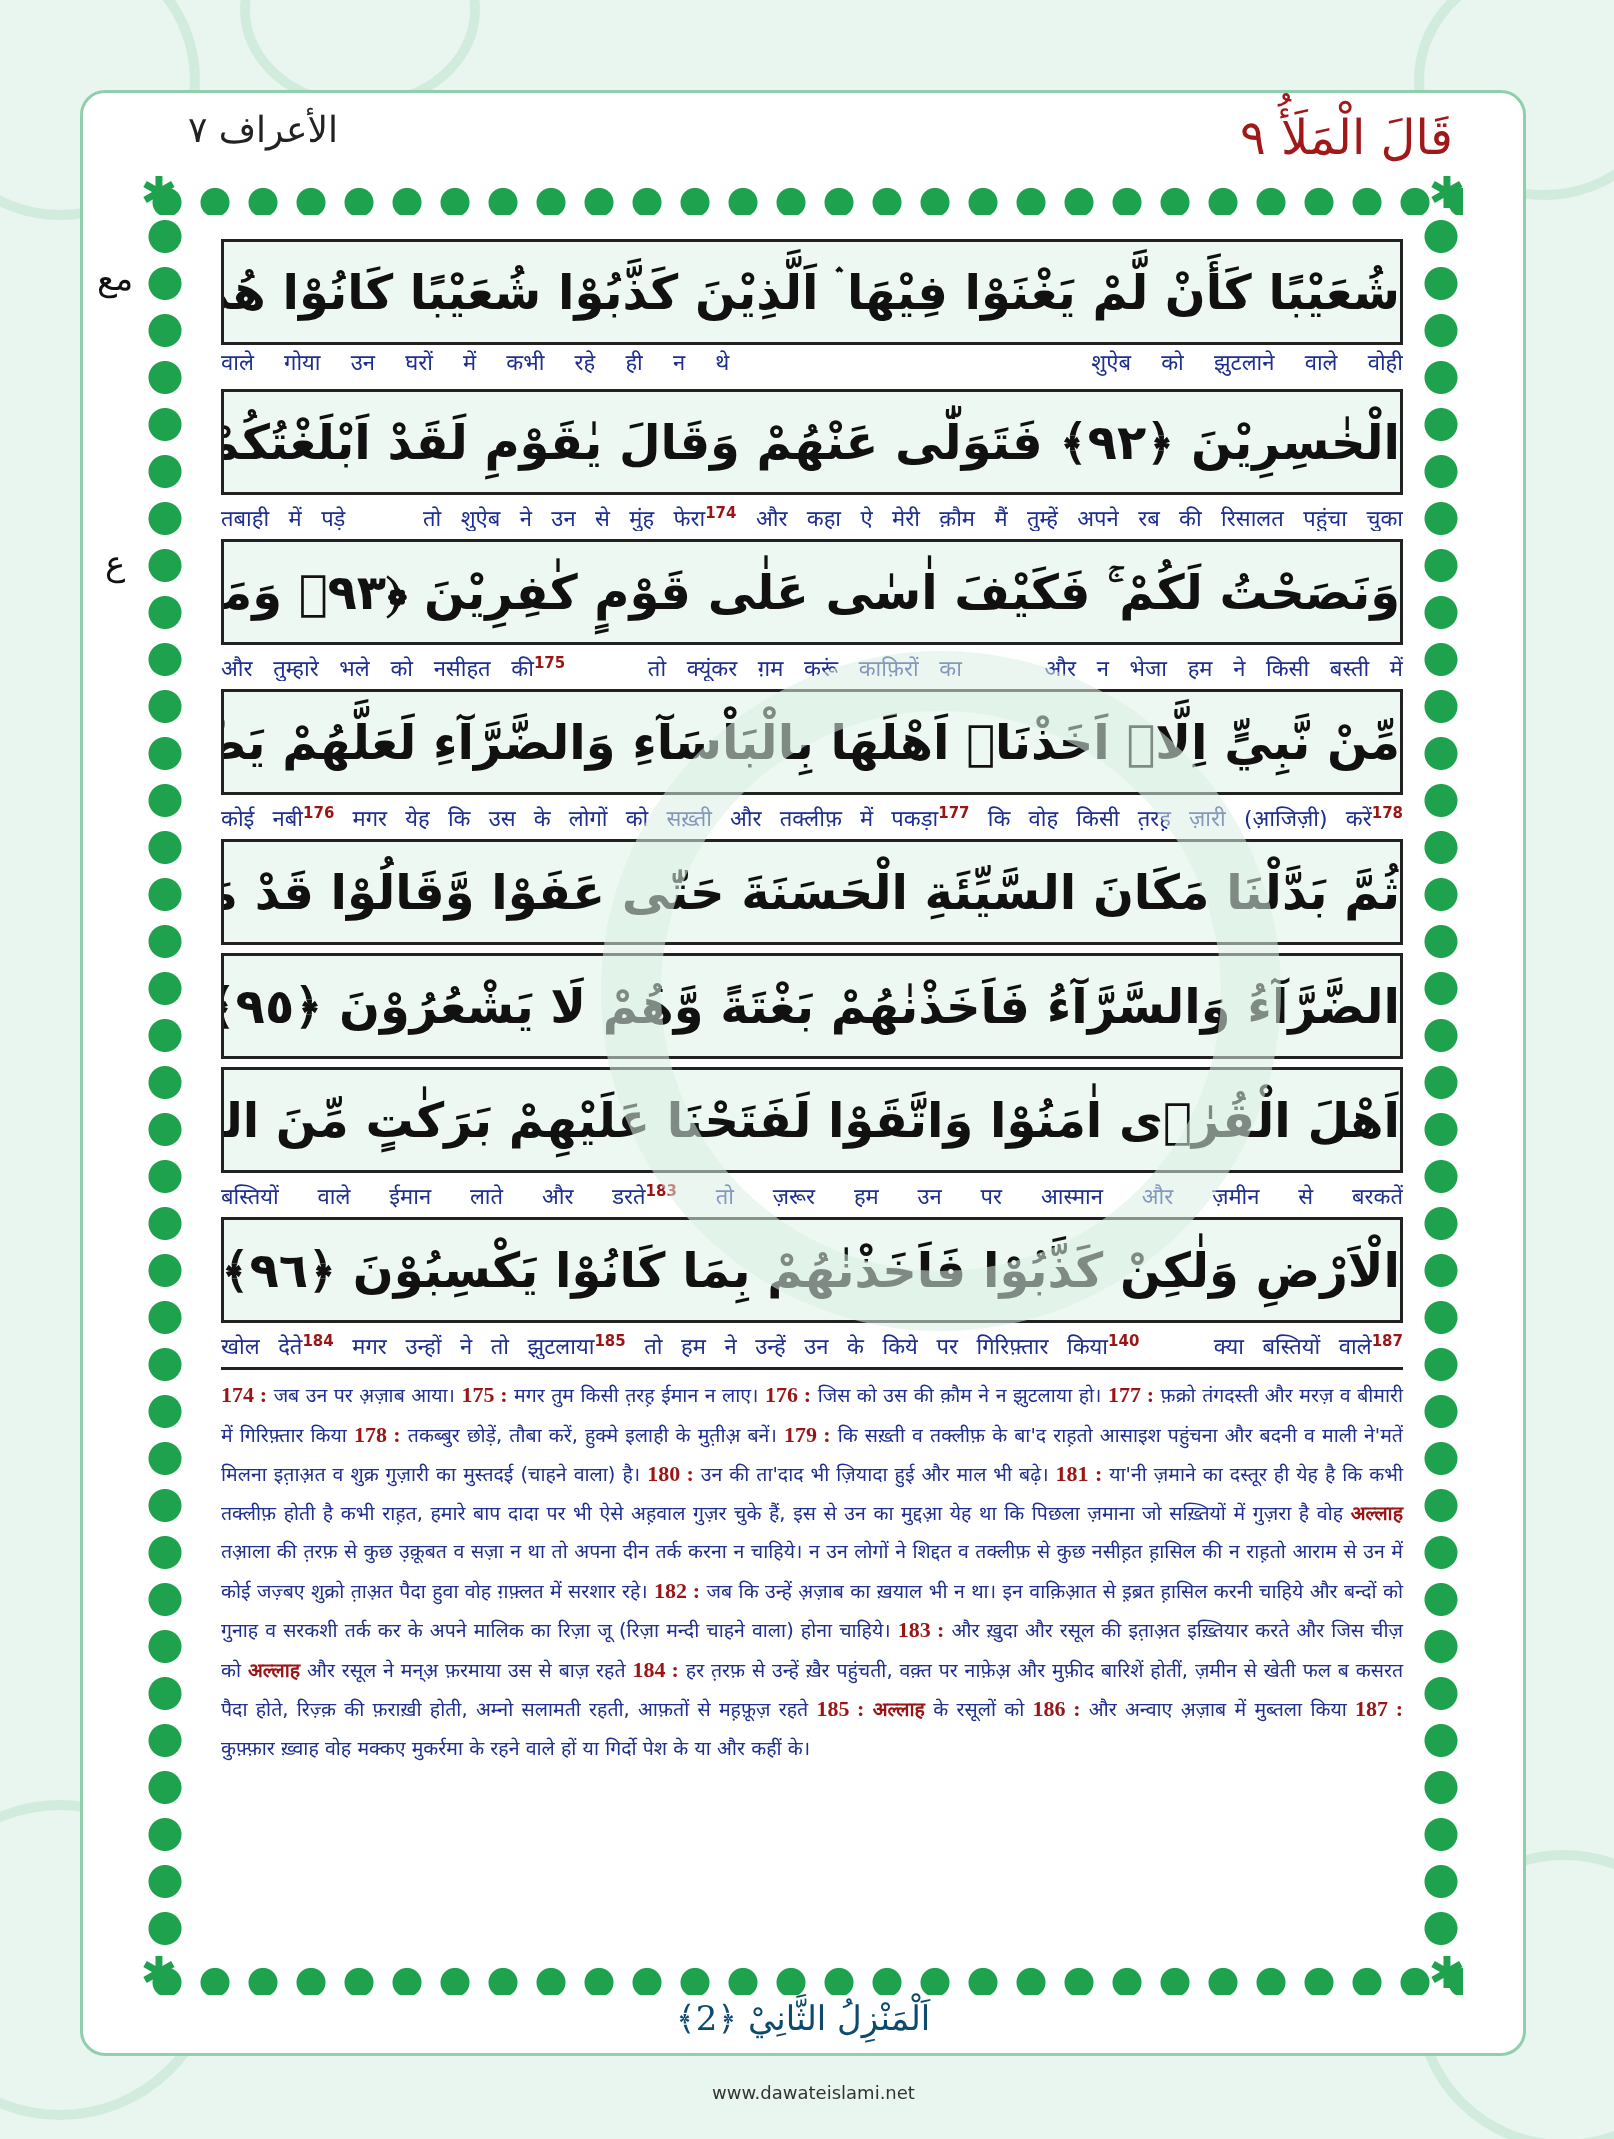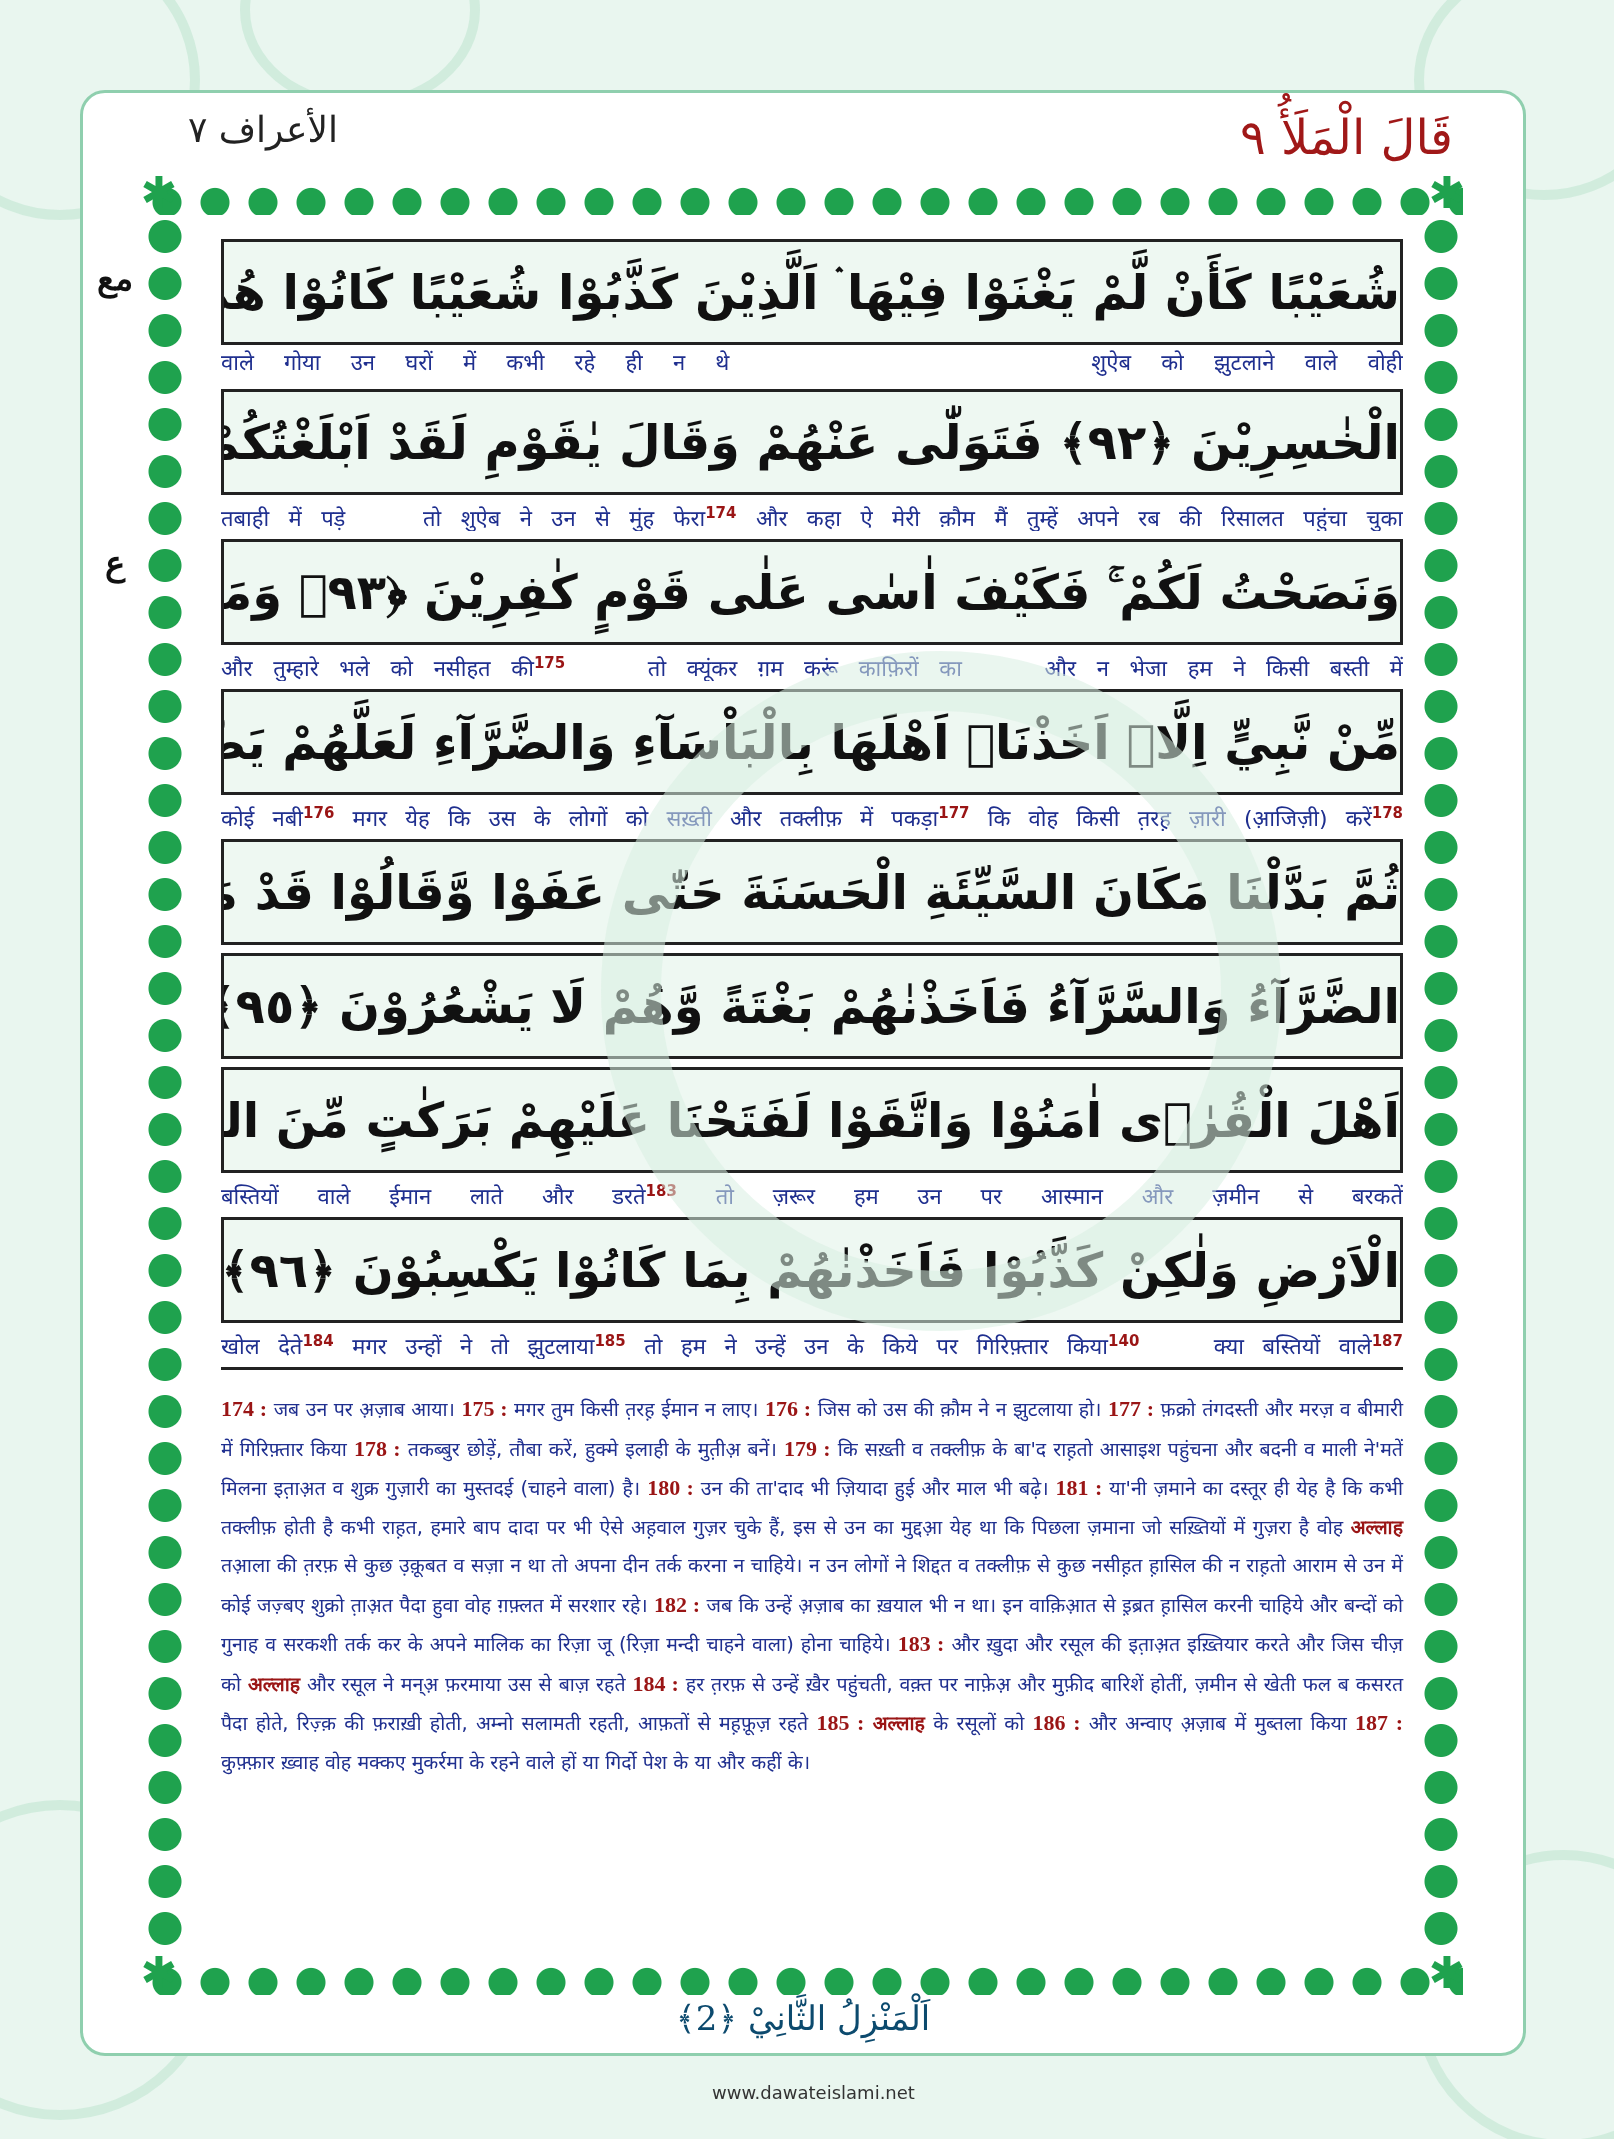--- a/index.html
+++ b/index.html
@@ -43,24 +43,24 @@
     direction:rtl; text-align:center; font-family:"DejaVu Sans", sans-serif;
     font-size:48px; font-weight:bold; line-height:100px; color:#111;
     white-space:nowrap; overflow:hidden; margin-top:8px;
   }
   .hindi {
     height:36px; line-height:36px; font-size:22px; color:#1f2f8f;
     font-family:"DejaVu Sans", sans-serif; white-space:nowrap; overflow:hidden;
     text-align:justify; text-align-last:justify;
   }
   .fn-sup { color:#9a1515; font-weight:bold; font-size:15px; vertical-align:super; }
-  .margin-mark { position:absolute; font-family:"DejaVu Serif", serif; font-size:34px; color:#111;font-weight:bold; }
+  .margin-mark { position:absolute; font-family:"DejaVu Serif", serif; font-size:34px; color:#111; }
 
   .footnotes {
-    margin-top:8px; border-top:3px solid #222; padding-top:20px;
+    margin-top:8px; border-top:3px solid #222; padding-top:6px;
     font-size:19.5px; line-height:38.5px; color:#1f2f8f; text-align:justify;
   }
   .fn-num { color:#9a1515; font-weight:bold; font-family:"Liberation Serif", serif; font-size:22px; }
   .allah { color:#9a1515; font-weight:bold; }
 
   .manzil { position:absolute; top:1905px; left:0; right:0; text-align:center; font-family:"DejaVu Serif", serif; font-size:34px; color:#0c4a6e; direction:rtl; }
   .site { position:absolute; top:2082px; left:0; right:0; text-align:center; font-family:"DejaVu Sans", sans-serif; font-size:18px; color:#333;padding-left:13px; }
 </style>
 </head>
 <body>

